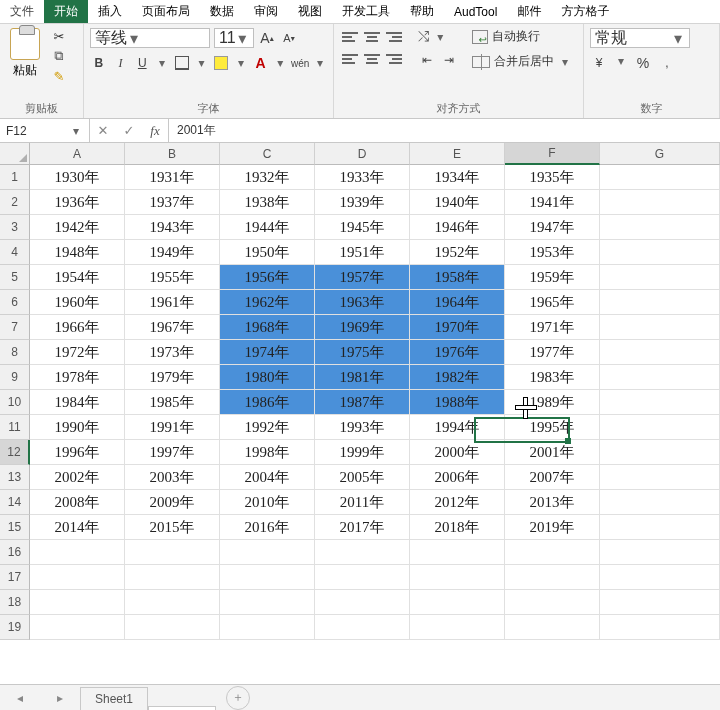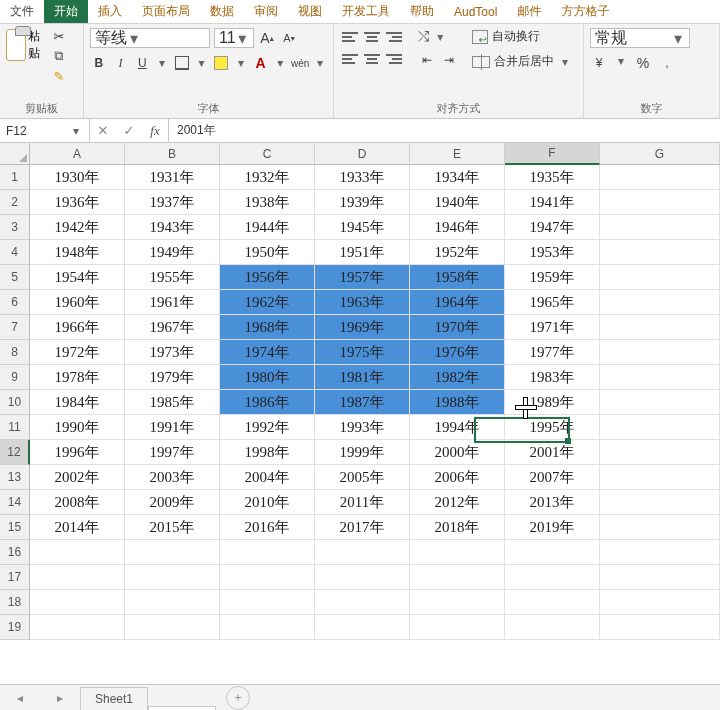--- a/index.html
+++ b/index.html
@@ -1,30 +1,30 @@
 <!DOCTYPE html>
 <html><head>
 <meta charset="utf-8">
 <style>
   * { box-sizing: border-box; margin: 0; padding: 0; }
   body { font-family: "Microsoft YaHei", Arial, sans-serif; font-size: 12px; background: #fff; width: 720px; height: 710px; overflow: hidden; position: relative; }
 
   
   .tabs { display: flex; align-items: stretch; background: #fff; height: 24px; border-bottom: 1px solid #d4d4d4; }
-  .tab { padding: 0 10px; display: flex; align-items: center; color: #a16207; cursor: pointer; }
+  .tab { padding: 0 10px; display: flex; align-items: center; color: #000000; cursor: pointer; }
   .tab.dark { color: #444; }
   .tab.active { background: #217346; color: #fff; }
 
   
   .ribbon { display: flex; height: 95px; background: #f3f3f3; border-bottom: 1px solid #c8c8c8; }
   .group { border-right: 1px solid #d8d8d8; display: flex; flex-direction: column; justify-content: space-between; padding: 4px 6px 2px 6px; }
   .group-title { text-align: center; color: #666; font-size: 11px; padding-top: 2px; }
   .group-body { flex: 1; display: flex; align-items: flex-start; gap: 6px; }
 
-  .paste-big { display: flex; flex-direction: row; align-items: center; justify-content: flex-start; gap: 2px; width: 38px; }
+  .paste-big { display: flex; flex-direction: column; align-items: center; justify-content: flex-start; gap: 2px; width: 38px; }
   .clip-icon { width: 30px; height: 32px; background: #fff; border: 1px solid #c8a553; border-radius: 3px; position: relative; }
   .clip-icon::before { content: ""; position: absolute; top: -4px; left: 8px; width: 14px; height: 8px; border: 1px solid #888; border-radius: 3px 3px 0 0; background: #ddd; }
   .paste-small { display: flex; flex-direction: column; gap: 4px; }
   .mini { width: 18px; height: 16px; display:flex; align-items:center; justify-content:center; color:#555; font-size:13px; }
   .scissor { color:#333; }
   .brush { color:#d19a00; }
 
   .font-box { display:flex; flex-direction:column; gap:6px; }
   .row { display:flex; align-items:center; gap:4px; }
   .combo { background:#fff; border:1px solid #bfbfbf; height:20px; display:flex; align-items:center; padding:0 4px; font-size:16px; color:#333; }

